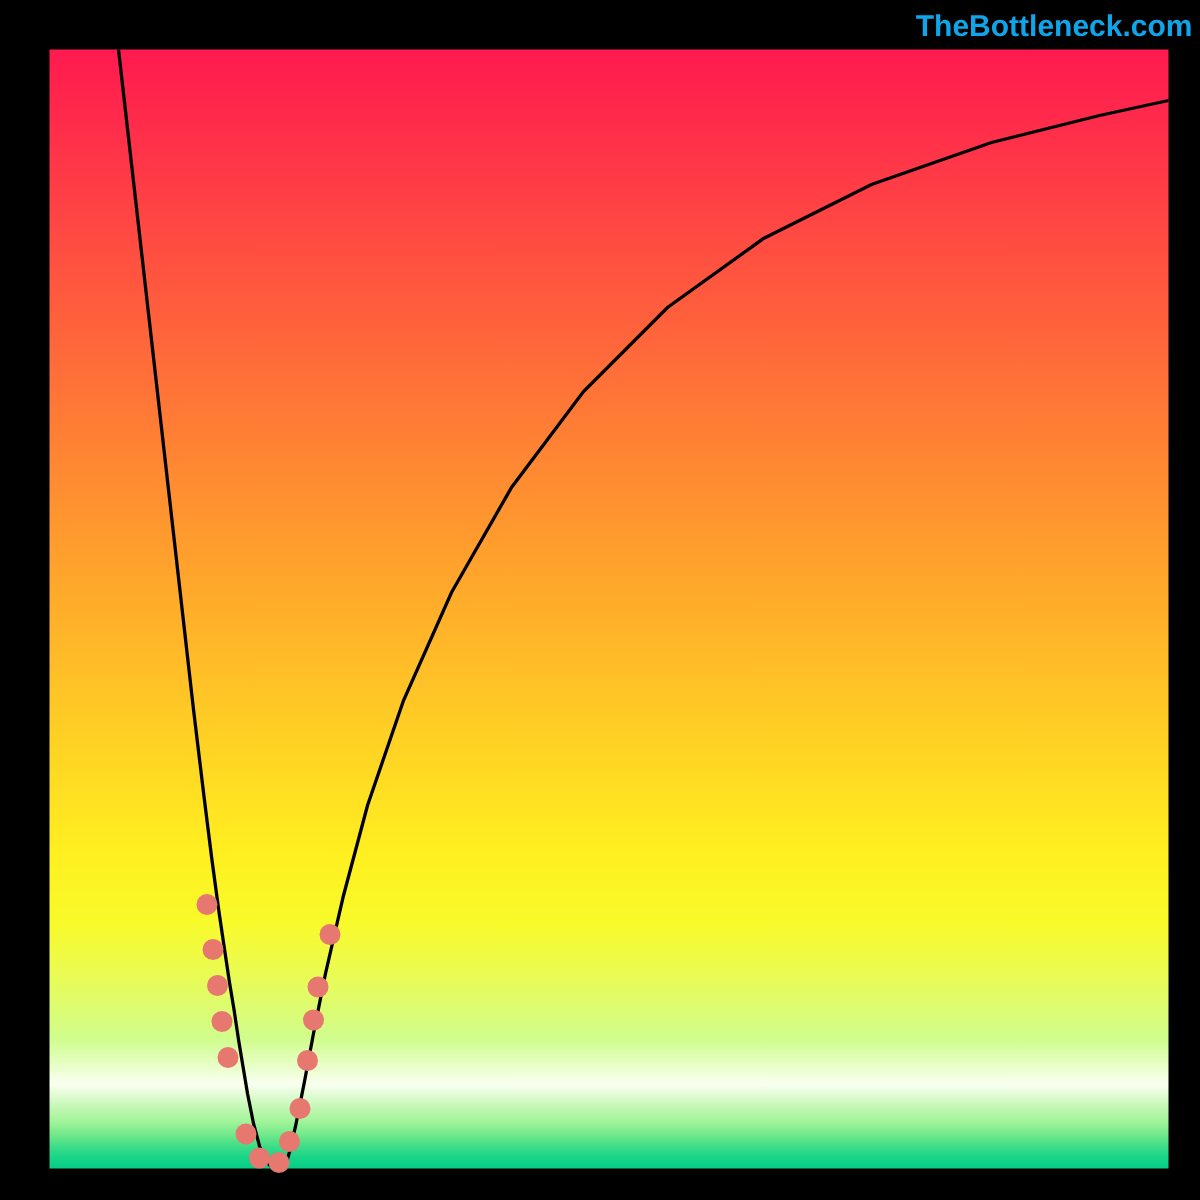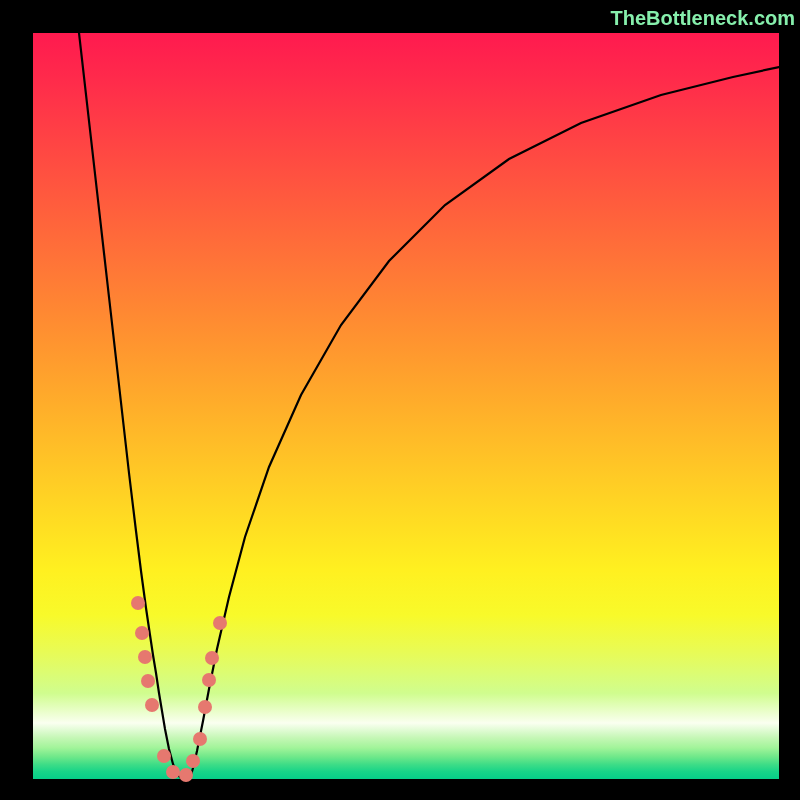--- a/index.html
+++ b/index.html
@@ -23,21 +23,21 @@
           #e8fb56 83%,
           #d0fd8e 88.5%,
           #fafff0 92.5%,
           #c4f7b5 94.5%,
           #a2f49a 95.8%,
           #70e88a 97%,
           #40dd87 98%,
           #18d488 99%,
           #06ce88 100%);
         overflow:hidden;}
-  .wm{position:absolute;right:5px;top:7px;font:600 20px Arial,Helvetica,sans-serif;color:#86efac;}
+  .wm{position:absolute;right:5px;top:7px;font:600 20px Arial,Helvetica,sans-serif;color:#0ea5e9;}
   .dot{position:absolute;width:14px;height:14px;border-radius:50%;background:#e6786f;transform:translate(-50%,-50%);}
   svg.curve{position:absolute;left:33px;top:33px;width:746px;height:746px;}
 </style>
 </head>
 <body>
 
 <div class="frame">
   <div class="plot"></div>
 
   <svg class="curve" viewBox="0 0 746 746" preserveAspectRatio="none">

